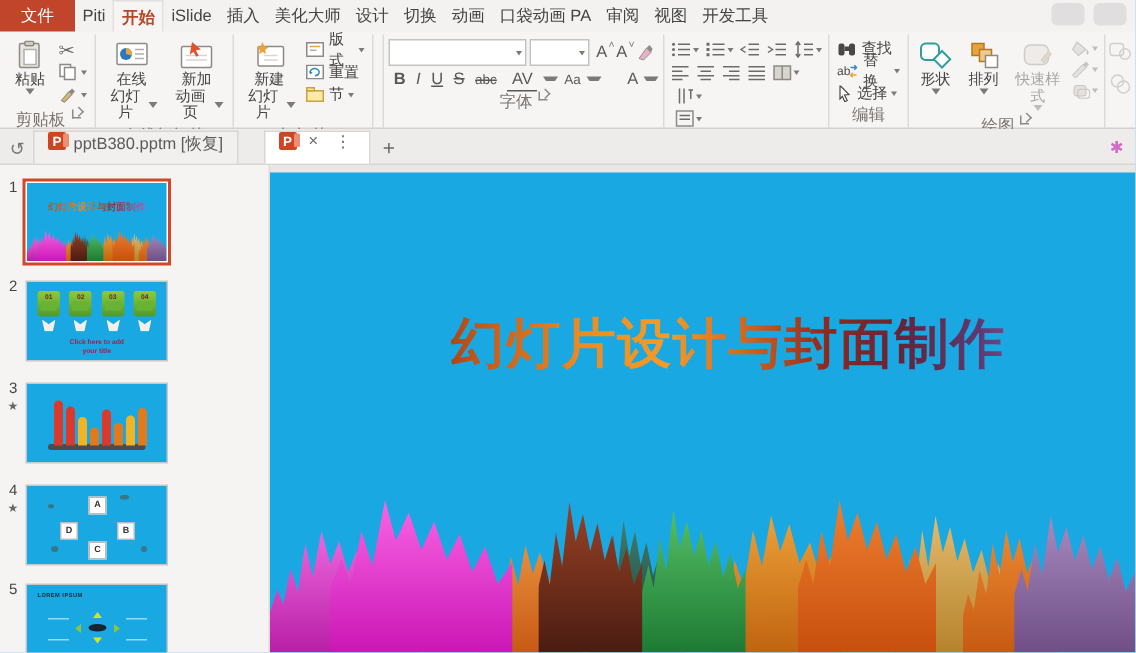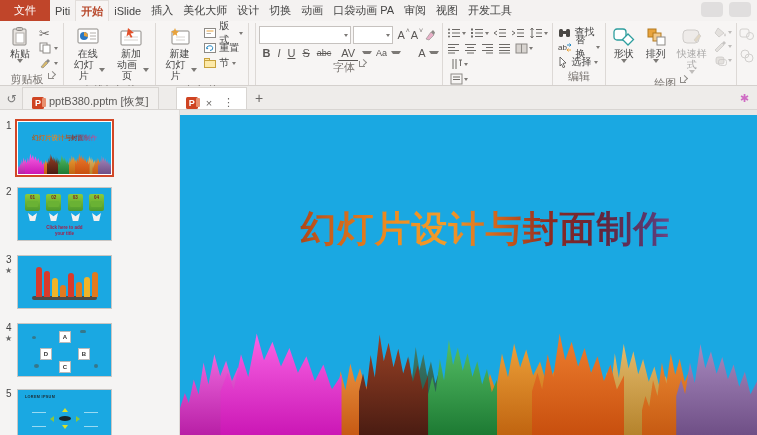--- a/index.html
+++ b/index.html
@@ -44,21 +44,21 @@
   
   .picon{display:inline-flex;align-items:center;gap:1px;padding:1px;cursor:pointer;}
   .grayed{opacity:.45;}
   
   .edit-col{display:flex;flex-direction:column;gap:1px;padding-top:1px;}
   .faint-col{display:flex;flex-direction:column;gap:8px;padding:4px 2px;opacity:.35;}
 
   
   .tabbar{height:23px;background:#eeecea;border-bottom:1px solid #d8d5d2;display:flex;align-items:flex-end;padding-left:3px;position:relative;}
   .histbtn{width:17px;height:17px;margin:0 2px 2px 0;display:flex;align-items:center;justify-content:center;font-size:12px;color:#777;cursor:pointer;}
-  .dtab{height:21px;display:flex;align-items:flex-end;gap:5px;padding:0 9px;font-size:11px;color:#5c5a58;border:1px solid #d8d5d2;border-bottom:none;background:#f2f0ee;cursor:pointer;white-space:nowrap;}
+  .dtab{height:21px;display:flex;align-items:flex-start;gap:5px;padding:0 9px;font-size:11px;color:#5c5a58;border:1px solid #d8d5d2;border-bottom:none;background:#f2f0ee;cursor:pointer;white-space:nowrap;}
   .dtab.active{background:#ffffff;color:#3b3a39;margin-left:17px;}
   .ppticon{width:12px;height:12px;background:#cf4422;border-radius:1.5px;color:#fff;display:flex;align-items:center;justify-content:center;position:relative;flex-shrink:0;}
   .ppticon::after{content:"P";font-size:9px;font-weight:bold;}
   .ppticon::before{content:"";position:absolute;right:-2px;top:1px;width:4px;height:9px;background:#e8906f;border-radius:1px;}
   .tbx{font-size:11px;color:#6b6967;padding:0 3px;cursor:pointer;}
   .newtab{font-size:14px;color:#6b6967;margin:0 0 3px 8px;cursor:pointer;}
   .sparkle{position:absolute;right:8px;bottom:4px;font-size:11px;color:#cf6cc4;cursor:pointer;}
 
   
   .main{flex:1;display:flex;min-height:0;}

